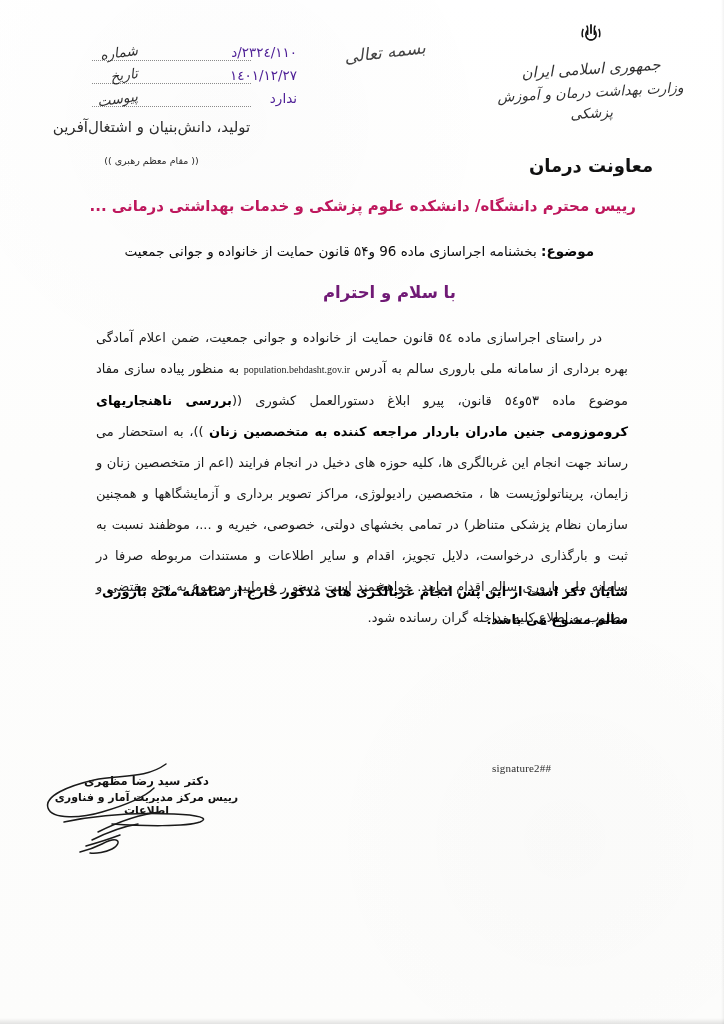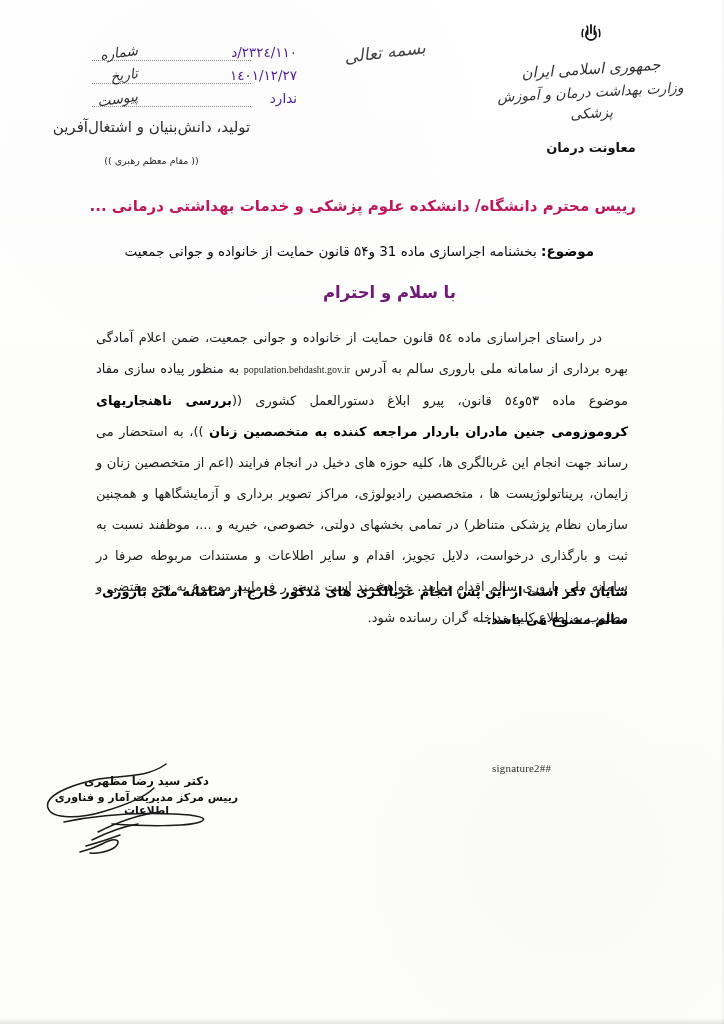--- a/index.html
+++ b/index.html
@@ -73,22 +73,22 @@
     font-size: 14px;
     color: #1c1c1c;
     font-style: italic;
     letter-spacing: .5px;
     line-height: 1.5;
     opacity: .92;
   }
   .lh-line1 { transform: rotate(-3.5deg); font-size: 15px; }
   .lh-line2 { transform: rotate(-3deg); font-size: 14px; margin-top: 1px; }
   .lh-dept {
-    margin-top: 16px;
-    font-size: 13px;
+    margin-top: 31px;
+    font-size: 18px;
     color: #111;
     font-weight: 600;
     letter-spacing: .3px;
   }
 
   
   .meta {
     position: absolute;
     left: 92px;
     top: 38px;
@@ -289,21 +289,21 @@
 
   <div class="motto">
     <div class="motto-l1">تولید، دانش‌بنیان و اشتغال‌آفرین</div>
     <div class="motto-l2">(( مقام معظم رهبری ))</div>
   </div>
 
   <div class="addressee">رییس محترم دانشگاه/ دانشکده علوم پزشکی و خدمات بهداشتی درمانی ...</div>
 
   <div class="subject">
     <b>موضوع:</b>
-    <span>بخشنامه اجراسازی ماده 31 و۵۴ قانون حمایت از خانواده و جوانی جمعیت</span>
+    <span>بخشنامه اجراسازی ماده 96 و۵۴ قانون حمایت از خانواده و جوانی جمعیت</span>
   </div>
 
   <div class="greeting">با سلام و احترام</div>
 
   <div class="body-text">
     <p class="indent"><span>در راستای اجراسازی ماده ٥٤ قانون حمایت از خانواده و جوانی جمعیت، ضمن اعلام آمادگی  بهره برداری از سامانه ملی باروری سالم به آدرس </span><span class="ltr-url">population.behdasht.gov.ir</span><span> به منظور پیاده سازی مفاد موضوع ماده ٥٣و٥٤ قانون، پیرو ابلاغ دستورالعمل کشوری ((</span><b>بررسی ناهنجاریهای کروموزومی جنین مادران باردار مراجعه کننده به متخصصین زنان</b><span> ))، به استحضار می رساند جهت انجام این غربالگری ها، کلیه حوزه های دخیل در انجام فرایند (اعم از متخصصین زنان و زایمان، پریناتولوژیست ها ، متخصصین رادیولوژی، مراکز تصویر برداری و آزمایشگاهها و همچنین سازمان نظام پزشکی متناظر) در تمامی بخشهای دولتی، خصوصی، خیریه و ...، موظفند نسبت به ثبت و بارگذاری درخواست، دلایل تجویز، اقدام و سایر اطلاعات و مستندات مربوطه صرفا در سامانه ملی باروری سالم اقدام نمایند. خواهشمند است دستو  ر فرمایید موضوع به نحو مقتضی و مطلوب به اطلاع کلیه مداخله گران رسانده شود.</span></p>
   </div>
 
   <div class="final-note">شایان ذکر است از این پس انجام غربالگری های مذکور خارج از سامانه ملی باروری سالم ممنوع می باشد.</div>
 

